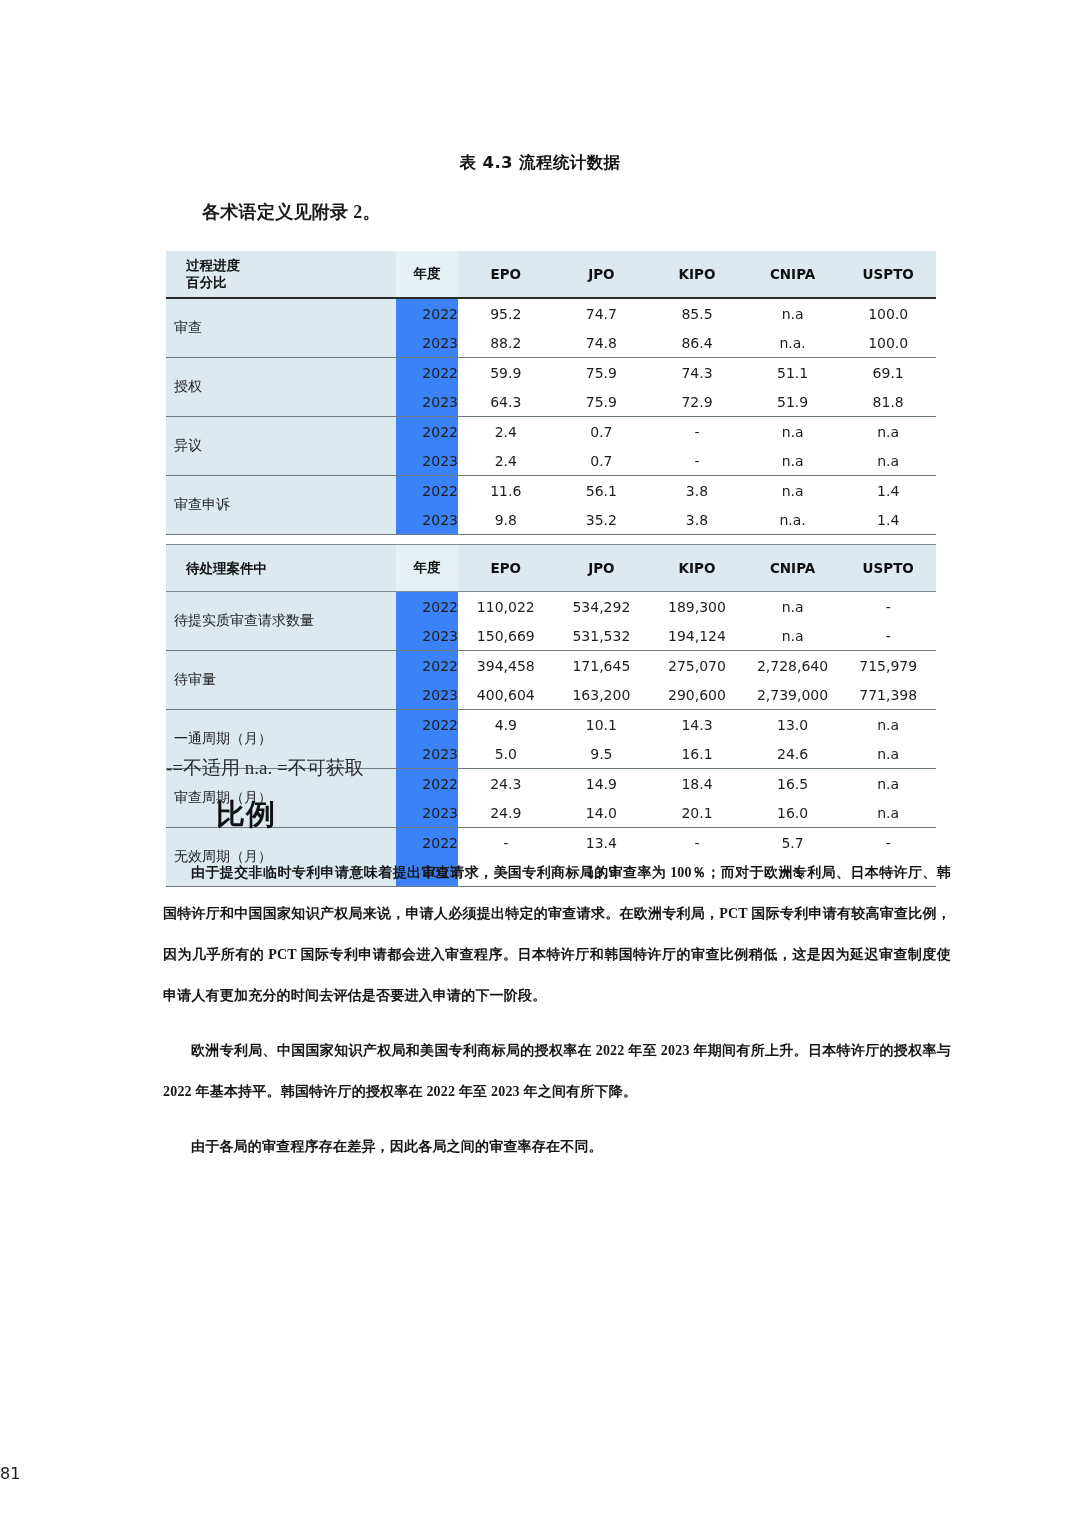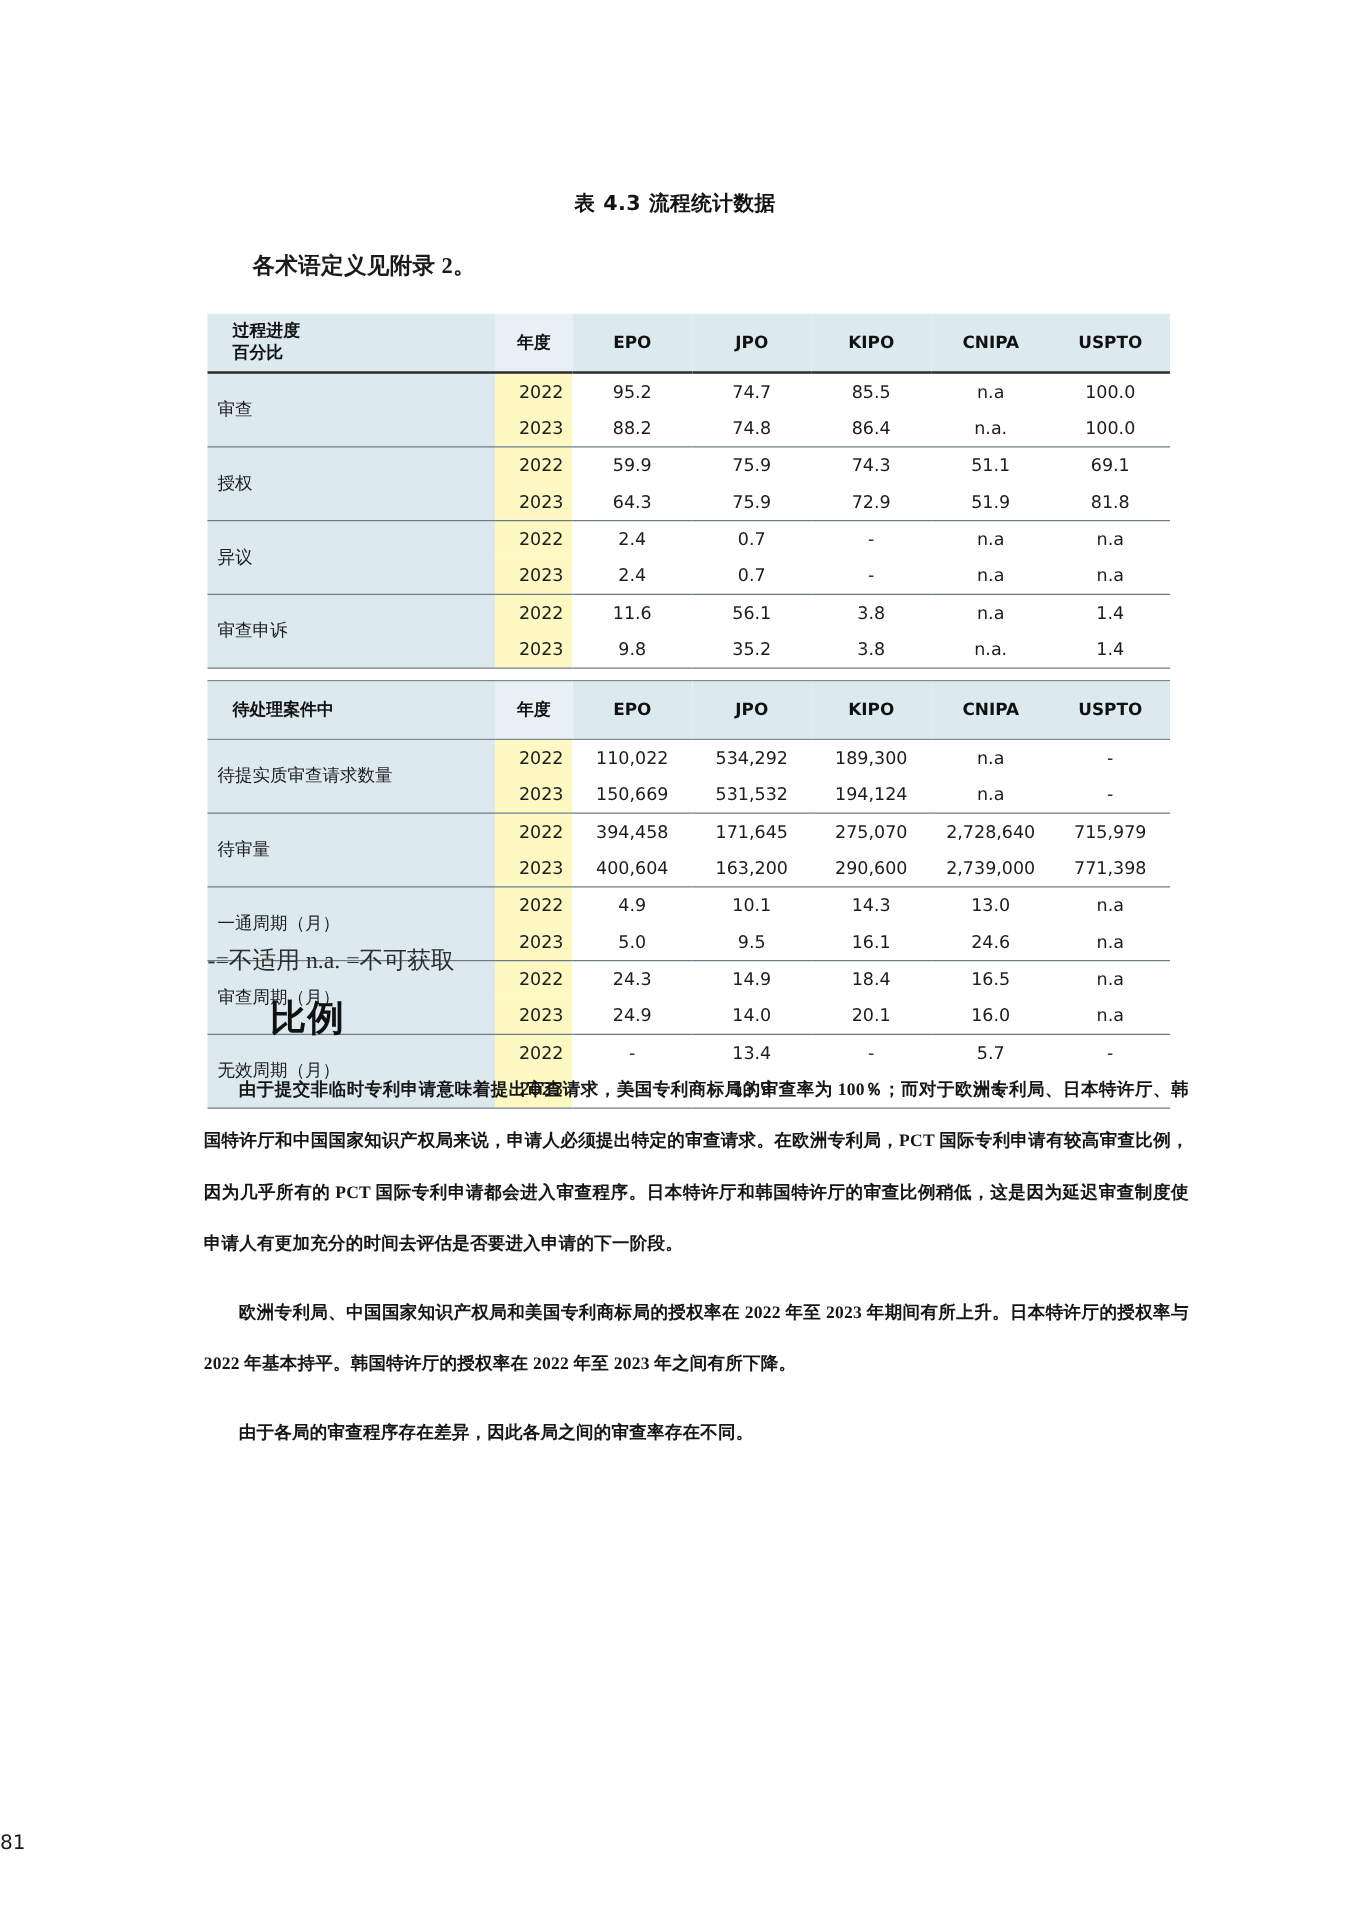--- a/index.html
+++ b/index.html
@@ -113,22 +113,22 @@
     vertical-align: middle;
   }
   td.c-label {
     background: #dceaf0;
     text-align: left;
     padding-left: 8px;
     font-size: 14.5px;
     color: #111111;
   }
   td.c-year {
-    text-align: center;
-    background: #fef9c3;
+    text-align: right;
+    background: #3b82f6;
     font-size: 14px;
     padding-left: 12px;
   }
   td.c-data {
     text-align: center;
     background: #ffffff;
     font-size: 14px;
   }
 
   

